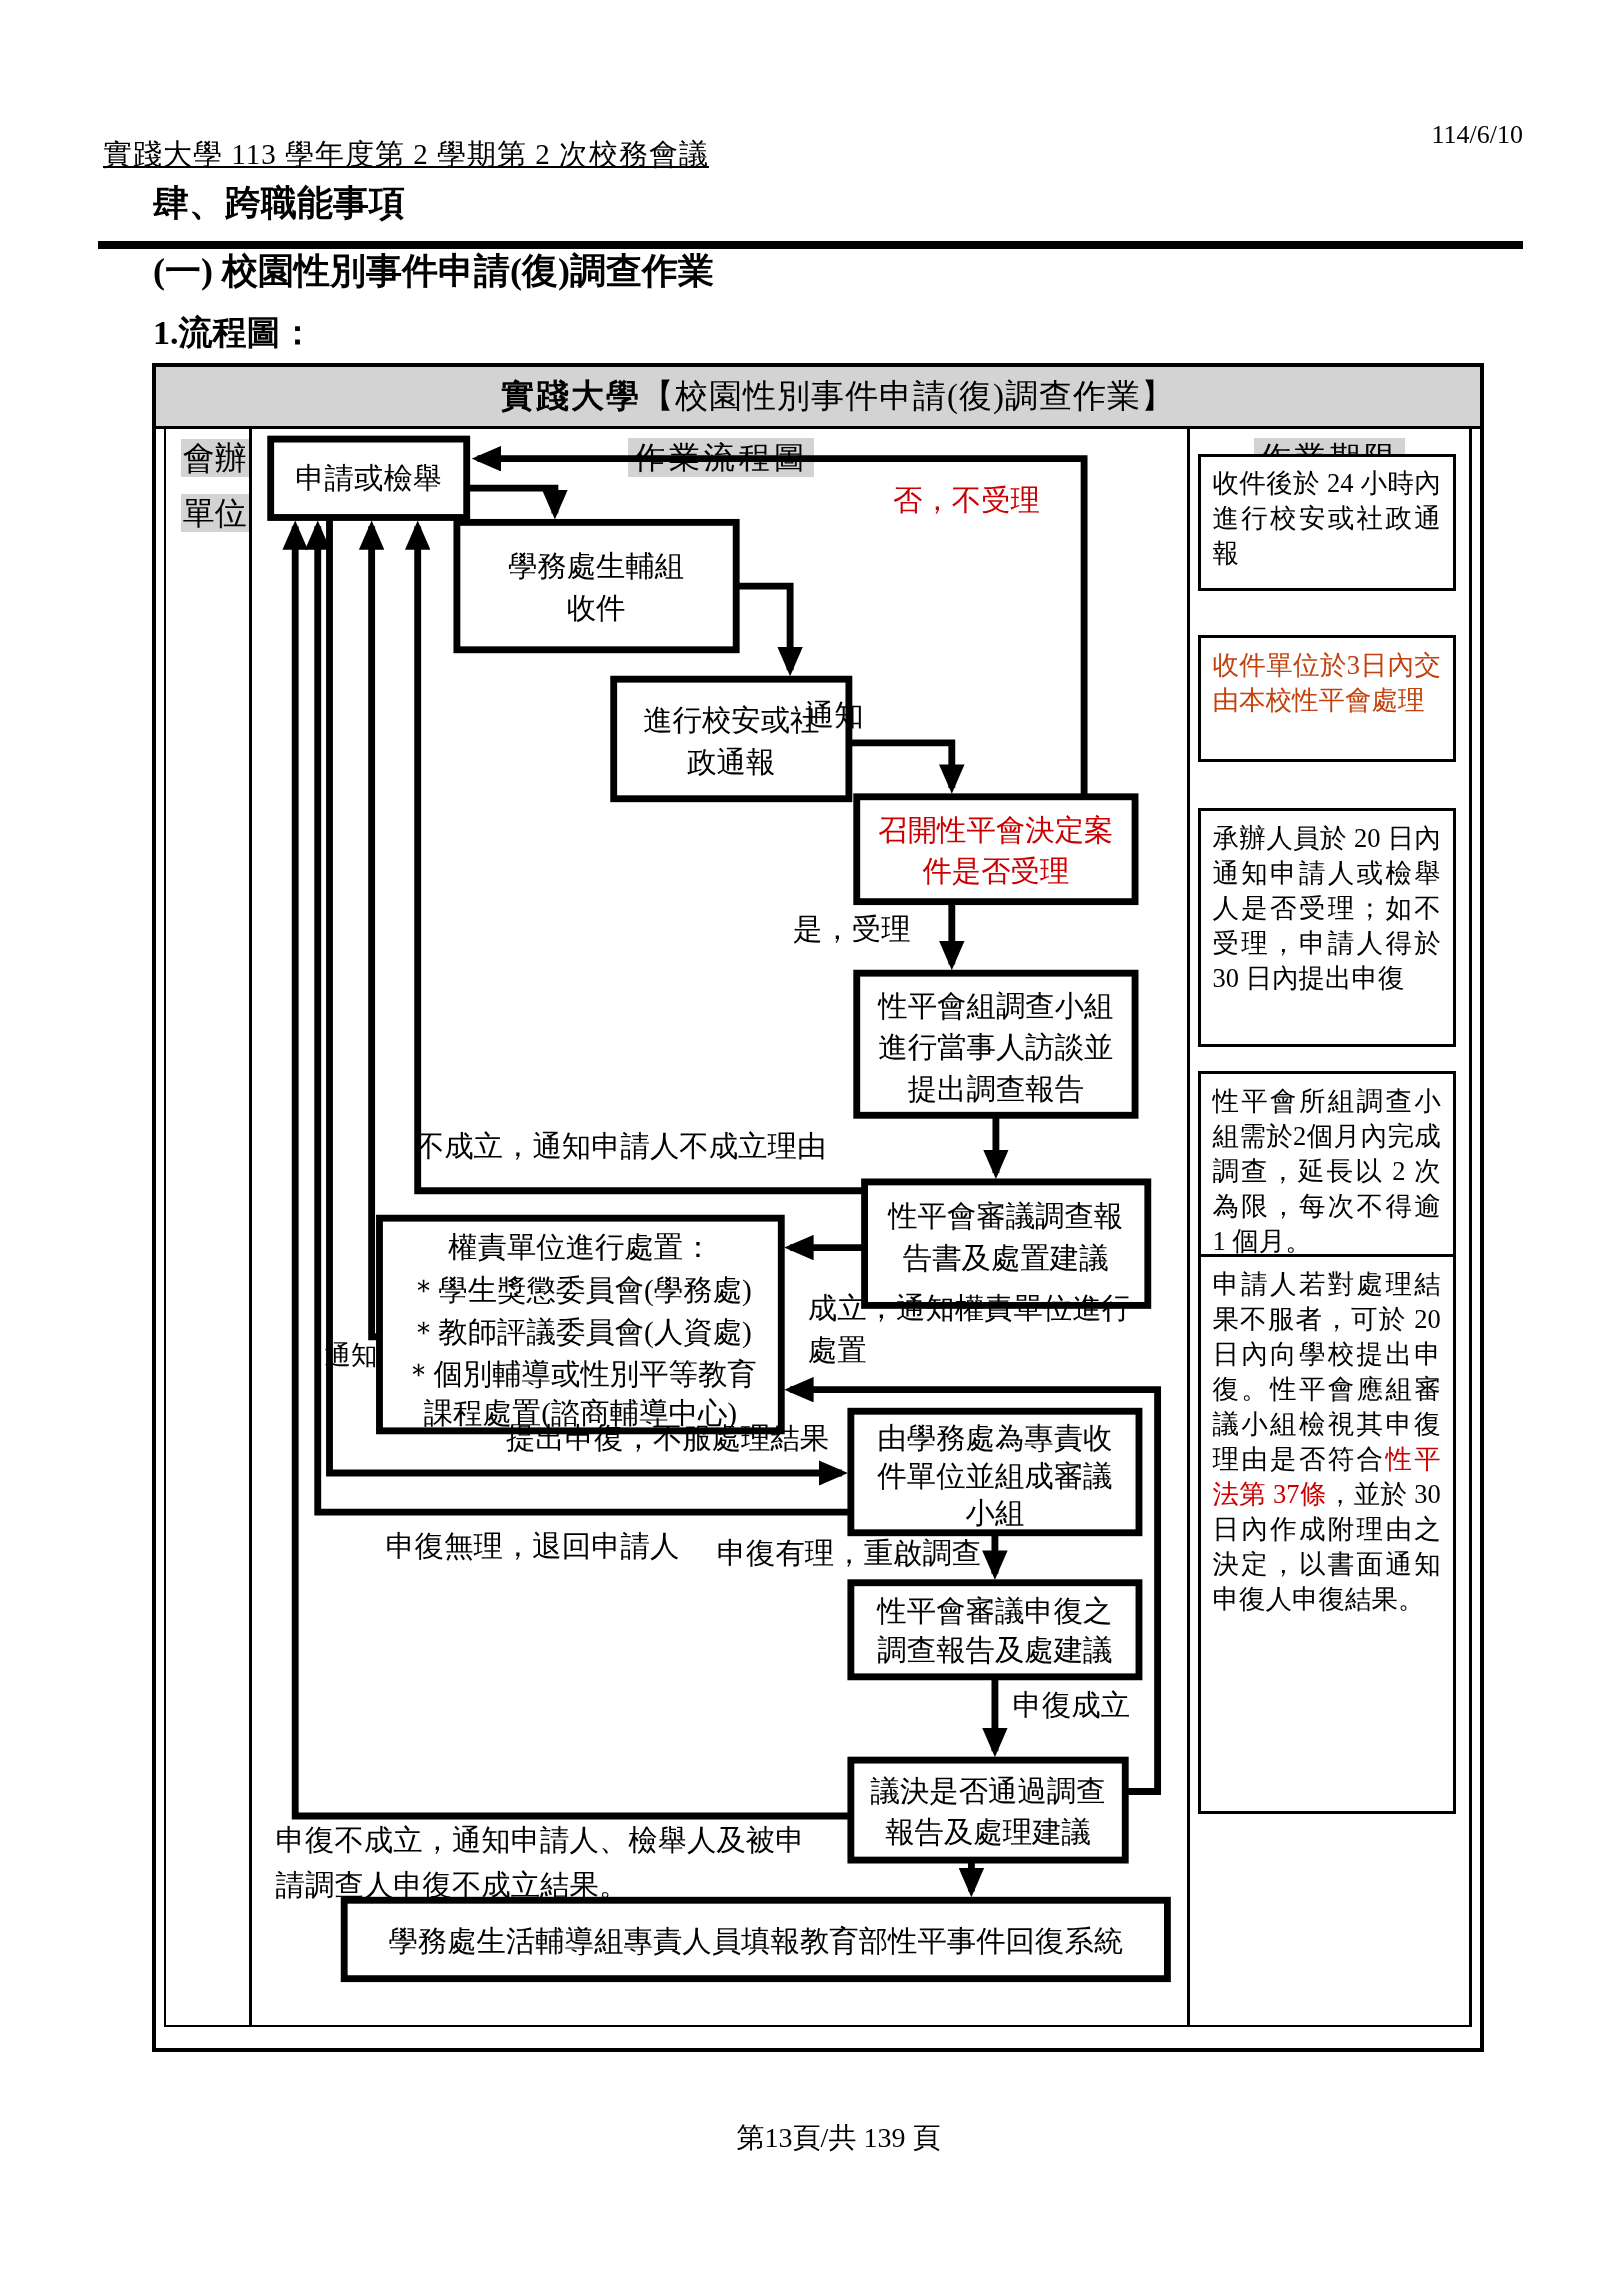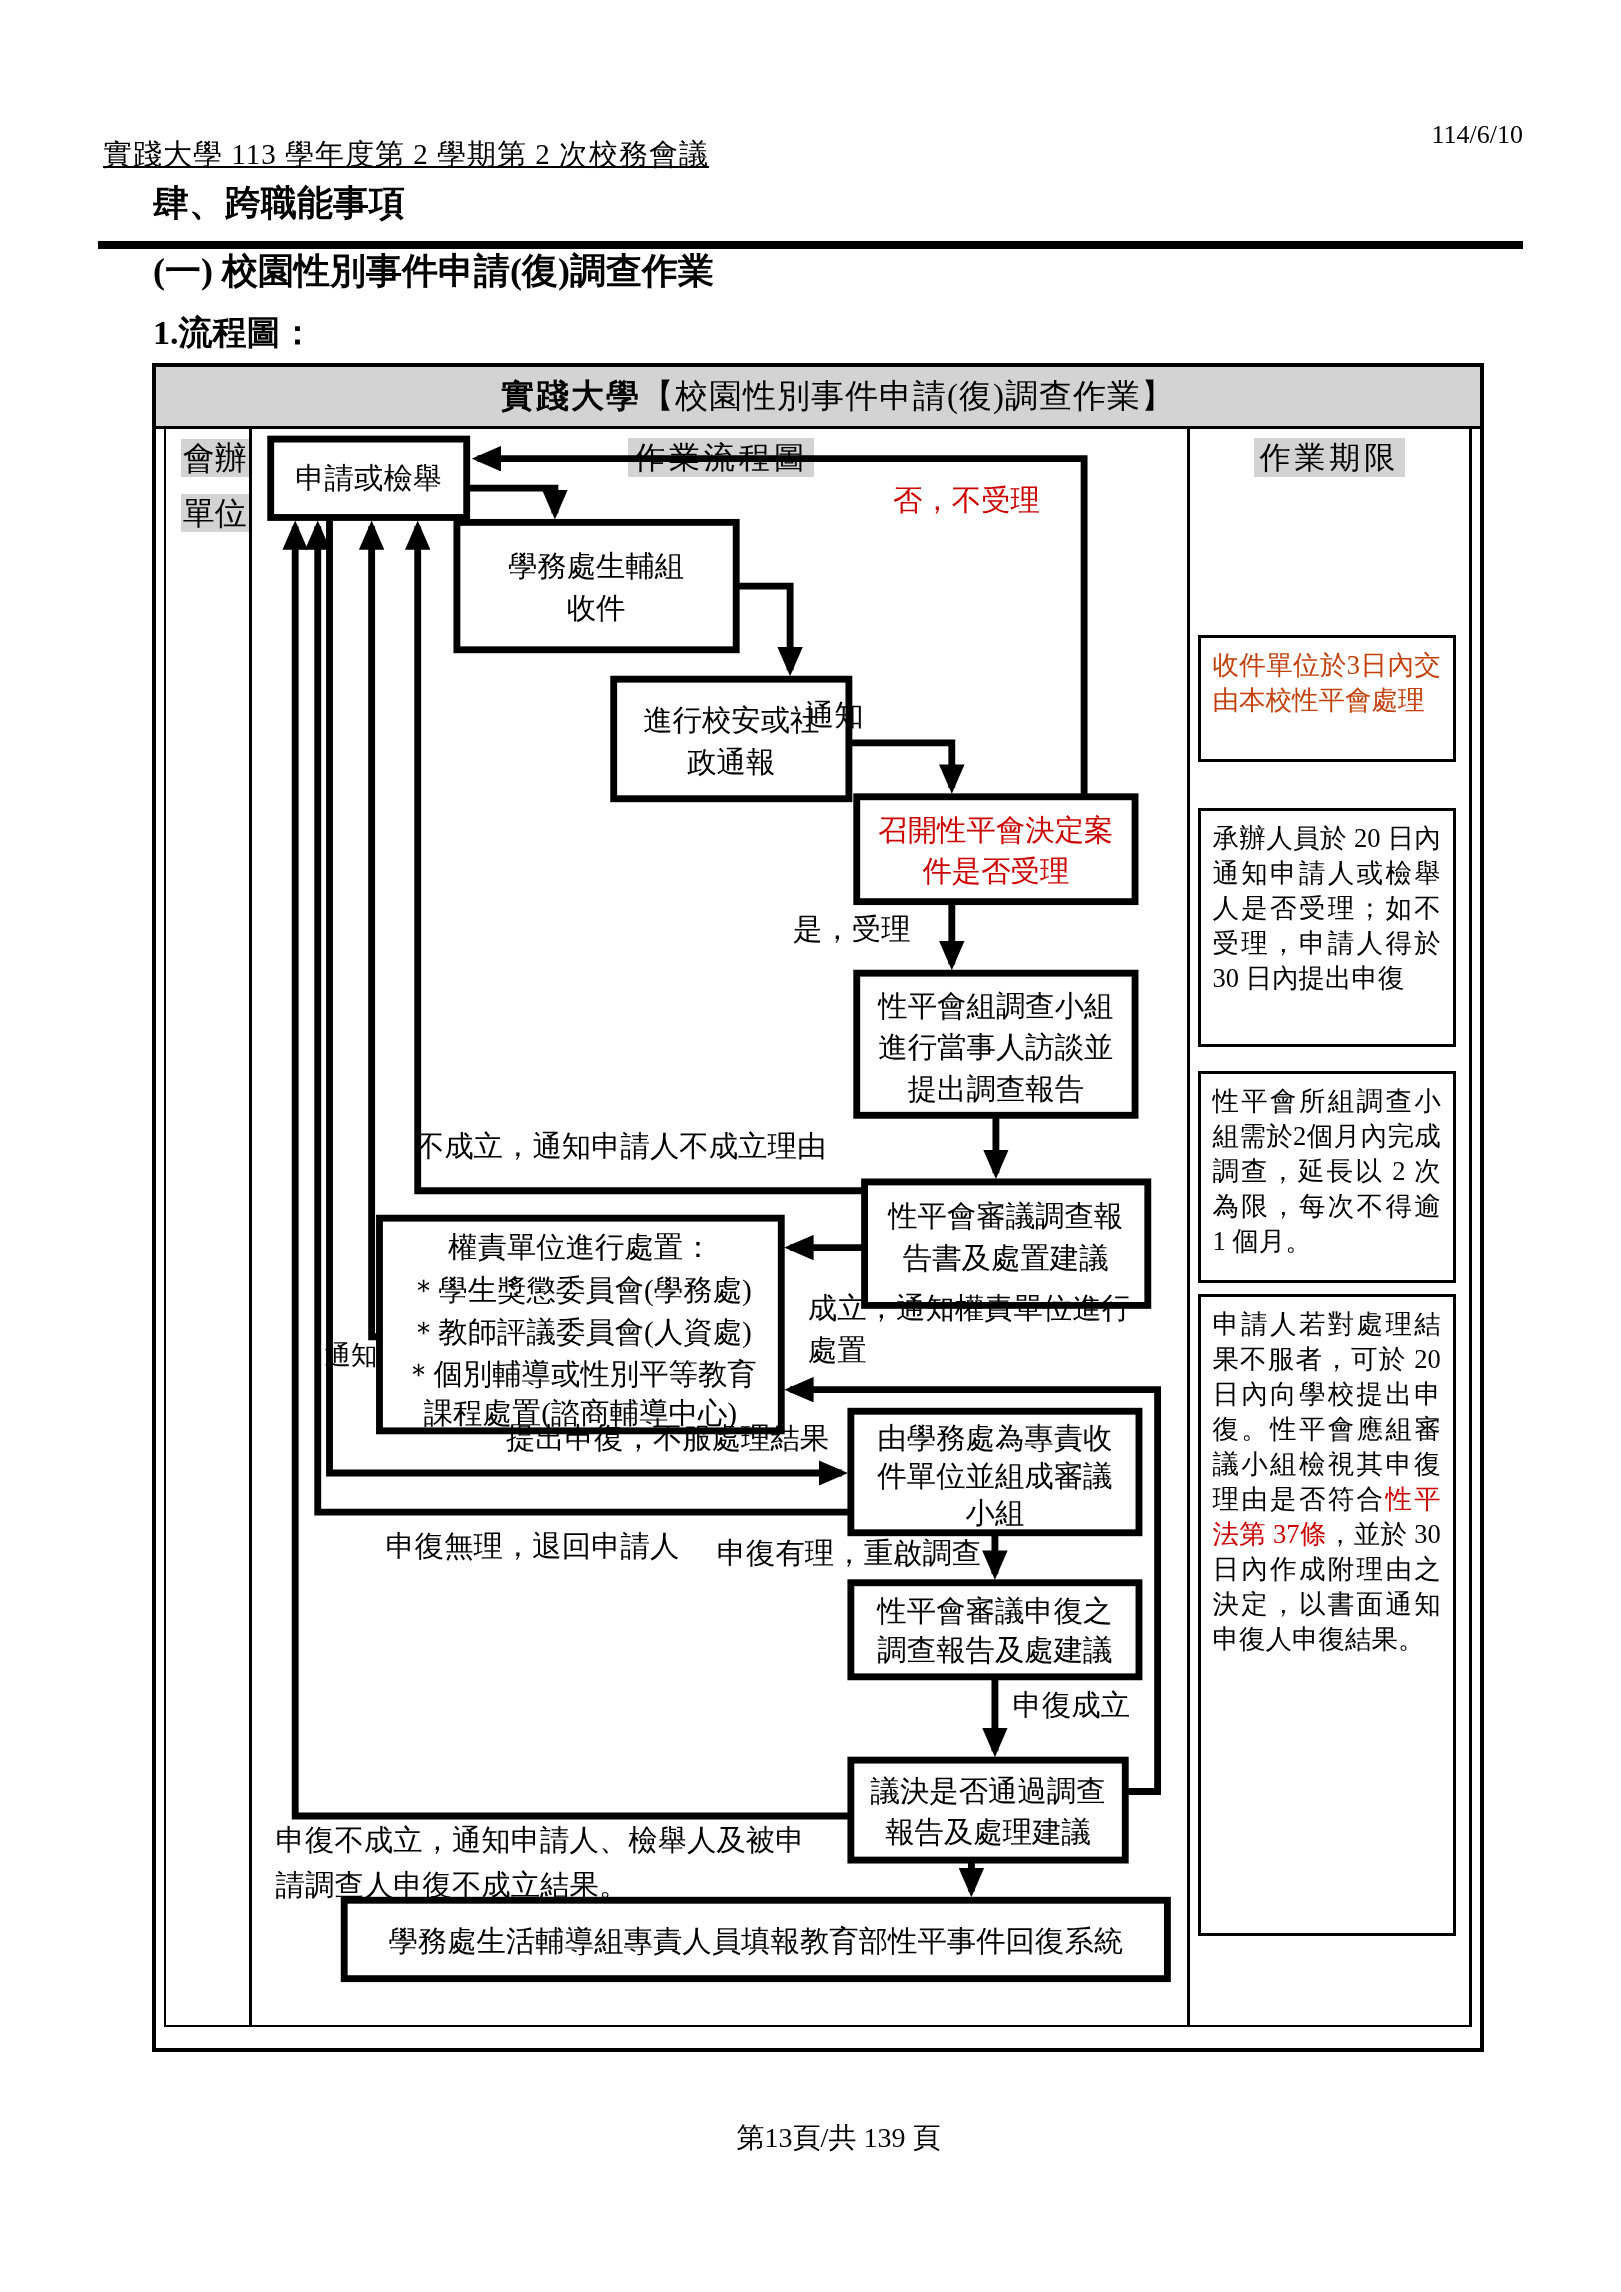--- a/index.html
+++ b/index.html
@@ -142,24 +142,25 @@
         <text x="740" y="1157" text-anchor="end">申復有理，重啟調查</text>
         <text x="772" y="1312">申復成立</text>
         <text x="20" y="1450">申復不成立，通知申請人、檢舉人及被申</text>
         <text x="20" y="1496">請調查人申復不成立結果。</text>
       </svg>
 
       <div class="col-deadline">
         <div class="dl-header">
           <span class="hl">作業期限</span>
         </div>
+        <div class="dl-box" style="top:24.5px;height:137px;">收件後於 24 小時內進行校安或社政通報</div>
         <div class="dl-box red" style="top:206px;height:127px;">收件單位於3日內交由本校性平會處理</div>
         <div class="dl-box" style="top:379px;height:239px;">承辦人員於 20 日內通知申請人或檢舉人是否受理；如不受理，申請人得於 30 日內提出申復</div>
         <div class="dl-box" style="top:642px;height:212px;">性平會所組調查小組需於2個月內完成調查，延長以 2 次為限，每次不得逾 1 個月。</div>
-        <div class="dl-box" style="top:865px;height:642px;">
+        <div class="dl-box" style="top:825px;height:560px;">
           <span>申請人若對處理結果不服者，可於 20 日內向學校提出申復。性平會應組審議小組檢視其申復理由是否符合</span><span class="red-text">性平法第 37條</span><span>，並於 30 日內作成附理由之決定，以書面通知申復人申復結果。</span>
         </div>
       </div>
 
     </div>
   </div>
 
   <div class="footer">第13頁/共 139 頁</div>
 </div>
 

